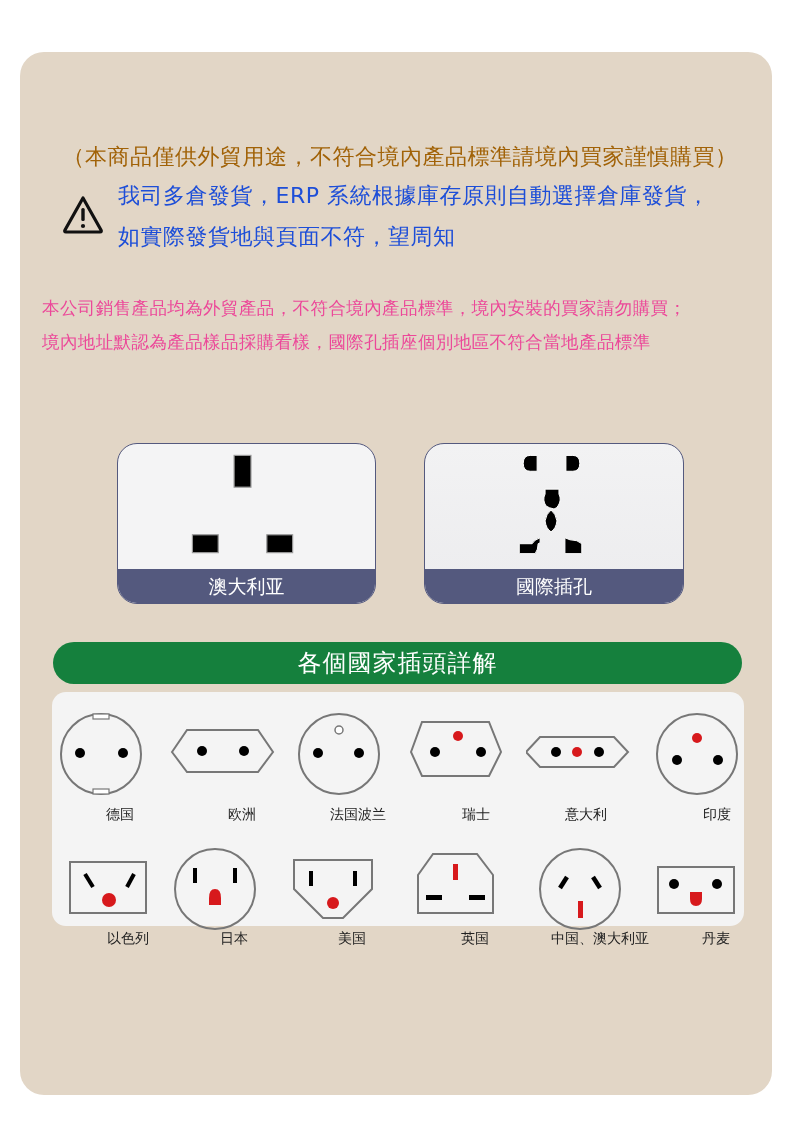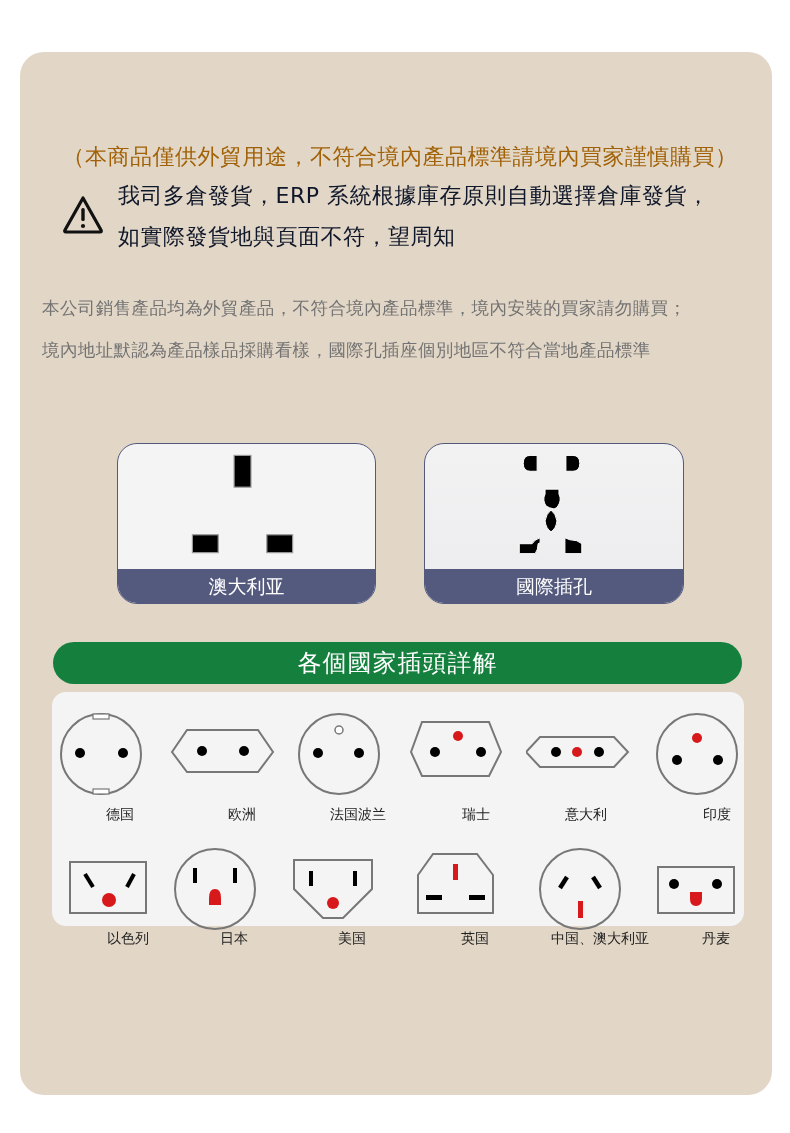--- a/index.html
+++ b/index.html
@@ -10,30 +10,30 @@
     position: absolute; left: 20px; top: 52px; width: 752px; height: 1043px;
     background: #e2d6c6; border-radius: 24px;
   }
 
   .notice-paren {
     position: absolute; left: 40px; top: 142px; width: 720px;
     font-size: 22px; color: #a16207; text-align: center; letter-spacing: 0.5px;
   }
   .warn-icon { position: absolute; left: 61px; top: 193px; width: 44px; height: 44px; }
   .notice-line {
-    position: absolute; left: 118px; font-size: 22px; color: #0f172a; letter-spacing: 0.5px;
+    position: absolute; left: 118px; font-size: 22px; color: #1d4ed8; letter-spacing: 0.5px;
   }
   .notice-line.l1 { top: 181px; }
   .notice-line.l2 { top: 222px; }
 
   .policy-line {
-    position: absolute; left: 42px; font-size: 17.5px; color: #737373; letter-spacing: 0.4px;
+    position: absolute; left: 42px; font-size: 17.5px; color: #ec4899; letter-spacing: 0.4px;
   }
   .policy-line.p1 { top: 296px; }
-  .policy-line.p2 { top: 338px; }
+  .policy-line.p2 { top: 330px; }
 
   .socket-box {
     position: absolute; top: 443px; width: 259px; height: 161px;
     border: 1.5px solid #54597e; border-radius: 20px; overflow: hidden;
     background: #f4f4f5;
   }
   .socket-box.uk { left: 117px; }
   .socket-box.intl { left: 424px; width: 260px; background: linear-gradient(180deg,#f2f2f3,#ececee); }
   .socket-face { position: absolute; left: 0; top: 0; width: 100%; height: 126px; }
   .socket-label {

